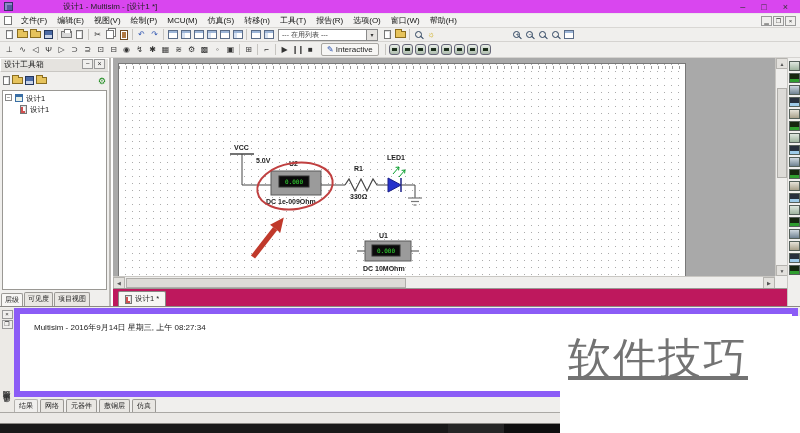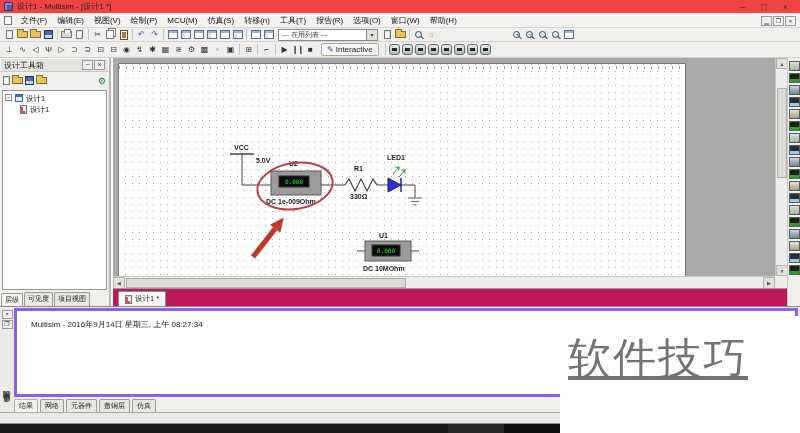--- a/index.html
+++ b/index.html
@@ -1,22 +1,22 @@
 <!DOCTYPE html>
 <html><head>
 <meta charset="utf-8">
 <style>
   * { box-sizing: border-box; margin: 0; padding: 0; }
   html,body { background:#fff; }
   #app { position:relative; width:800px; height:433px; overflow:hidden;
          font-family:"Liberation Sans","DejaVu Sans",sans-serif; font-size:8px; color:#111;
          background:#fff; }
   
-  .titlebar { position:absolute; left:0; top:0; width:800px; height:14px; background:#ef4444;
-              display:flex; align-items:center; padding:0 4px; border-bottom:1px solid #e8e8e8; }
+  .titlebar { position:absolute; left:0; top:0; width:800px; height:14px; background:#d946ef;
+              display:flex; align-items:center; padding:0 4px; border-bottom:1px solid #e8e8e8;gap:46px; }
   .appicon { width:9px; height:9px; background:#5a5aa0; border:1px solid #343464; margin-right:4px;
              box-shadow:inset 2px 2px 0 #8a8ac8; }
   .title-text { font-size:8px; color:#222; }
   .win-btns { margin-left:auto; display:flex; gap:16px; padding-right:8px; }
   .win-btn { font-size:9px; color:#333; line-height:12px; cursor:default; }
   
   .menubar { position:absolute; left:0; top:14px; width:800px; height:14px; background:#f3f2f1;
              border-bottom:1px solid #d9d7d4; display:flex; align-items:center; padding:0 2px; }
   .mdi-doc-icon { width:8px; height:9px; background:#fff; border:1px solid #777; margin:0 4px 0 2px; }
   .menu-item { padding:0 5px; font-size:8px; color:#111; }
@@ -68,21 +68,21 @@
                      display:flex; align-items:center; gap:2px; padding:0 5px; margin:0 4px; flex:0 0 auto; }
   .interactive-btn .pen { color:#2a52b0; font-size:8px; }
   .interactive-btn .lbl { font-size:8px; color:#222;text-align:center; }
   .inst { width:11px; height:11px; border:1px solid #667; border-radius:3px; margin:0 1px;
           background:linear-gradient(#e8eee8,#aebcae); position:relative; flex:0 0 auto; }
   .inst::after { content:""; position:absolute; left:2px; top:3px; width:5px; height:3px; background:#1c2e1c; }
   
   .lpanel { position:absolute; left:0; top:58px; width:111px; height:248px; background:#f0efed;
             border-right:2px solid #b9b7b3; display:flex; flex-direction:column; }
   .lp-title { height:14px; background:#e5e3df; border:1px solid #fff; border-bottom:1px solid #c9c7c3;
-              display:flex; align-items:center; padding:0 3px; }
+              display:flex; align-items:flex-start; padding:0 3px; }
   .lp-title-text { font-size:8px; color:#222; }
   .lp-btns { margin-left:auto; display:flex; gap:1px; }
   .lp-btn { width:11px; height:10px; border:1px solid #9a9a9a; background:#f0efed; font-size:7px;
             text-align:center; line-height:8px; color:#333; }
   .lp-tools { height:17px; display:flex; align-items:center; gap:2px; padding:0 3px; }
   .lp-tools .gear { margin-left:auto; color:#1c8a1c; font-size:9px; }
   .lp-tree { flex:1; margin:1px 2px; background:#fff; border:1px solid #9a9894; padding:3px 2px;
              overflow:hidden; }
   .tr-row { display:flex; align-items:flex-start; gap:3px; height:11px; font-size:7.5px; }
   .tr-row.child { padding-left:15px; }
@@ -139,21 +139,21 @@
   
   .sspanel { position:absolute; left:0; top:306px; width:800px; height:106px; background:#f0efed;
              border-top:1px solid #8a8884; }
   .ss-strip { position:absolute; left:0; top:1px; width:14px; height:105px; background:#eceae6;
               display:flex; flex-direction:column; align-items:center; padding:2px 0; }
   .xs-btn { width:11px; height:9px; border:1px solid #9a9a9a; background:#f0efed; font-size:6px;
             text-align:center; line-height:7px; color:#333; margin-bottom:1px; }
   .vtext { margin-top:auto; margin-bottom:2px; writing-mode:vertical-rl; transform:rotate(180deg);
            font-size:7.5px; color:#333; letter-spacing:1px; }
   .ss-content { position:absolute; left:14px; top:1px; width:784px; height:89px; background:#fff;
-                border:3px solid #8b5cf6; padding:8px 0 0 14px; }
+                border:6px solid #8b5cf6; padding:8px 0 0 14px; }
   .ss-log { font-size:8px; color:#222; }
   .ss-tabs { position:absolute; left:14px; top:91px; height:15px; display:flex; align-items:flex-end; gap:2px; }
   .ss-tab { font-size:7px; padding:1px 4px 2px; border:1px solid #9a9894; border-bottom:none;
             background:#e9e7e3; color:#222; border-radius:2px 2px 0 0; }
   .ss-tab.active { background:#f0efed; border:1px solid #b5b3af; border-bottom:none; }
   
   .status-strip { position:absolute; left:0; top:412px; width:562px; height:12px; background:#ebe9e6;
                   border-top:1px solid #aaa8a4; border-bottom:1px solid #8a8884; }
   .darkbar { position:absolute; left:0; top:424px; width:562px; height:9px; background:#191919; }
   .darkbar .seg1 { position:absolute; left:448px; top:0; width:56px; height:9px; background:#262626; }

